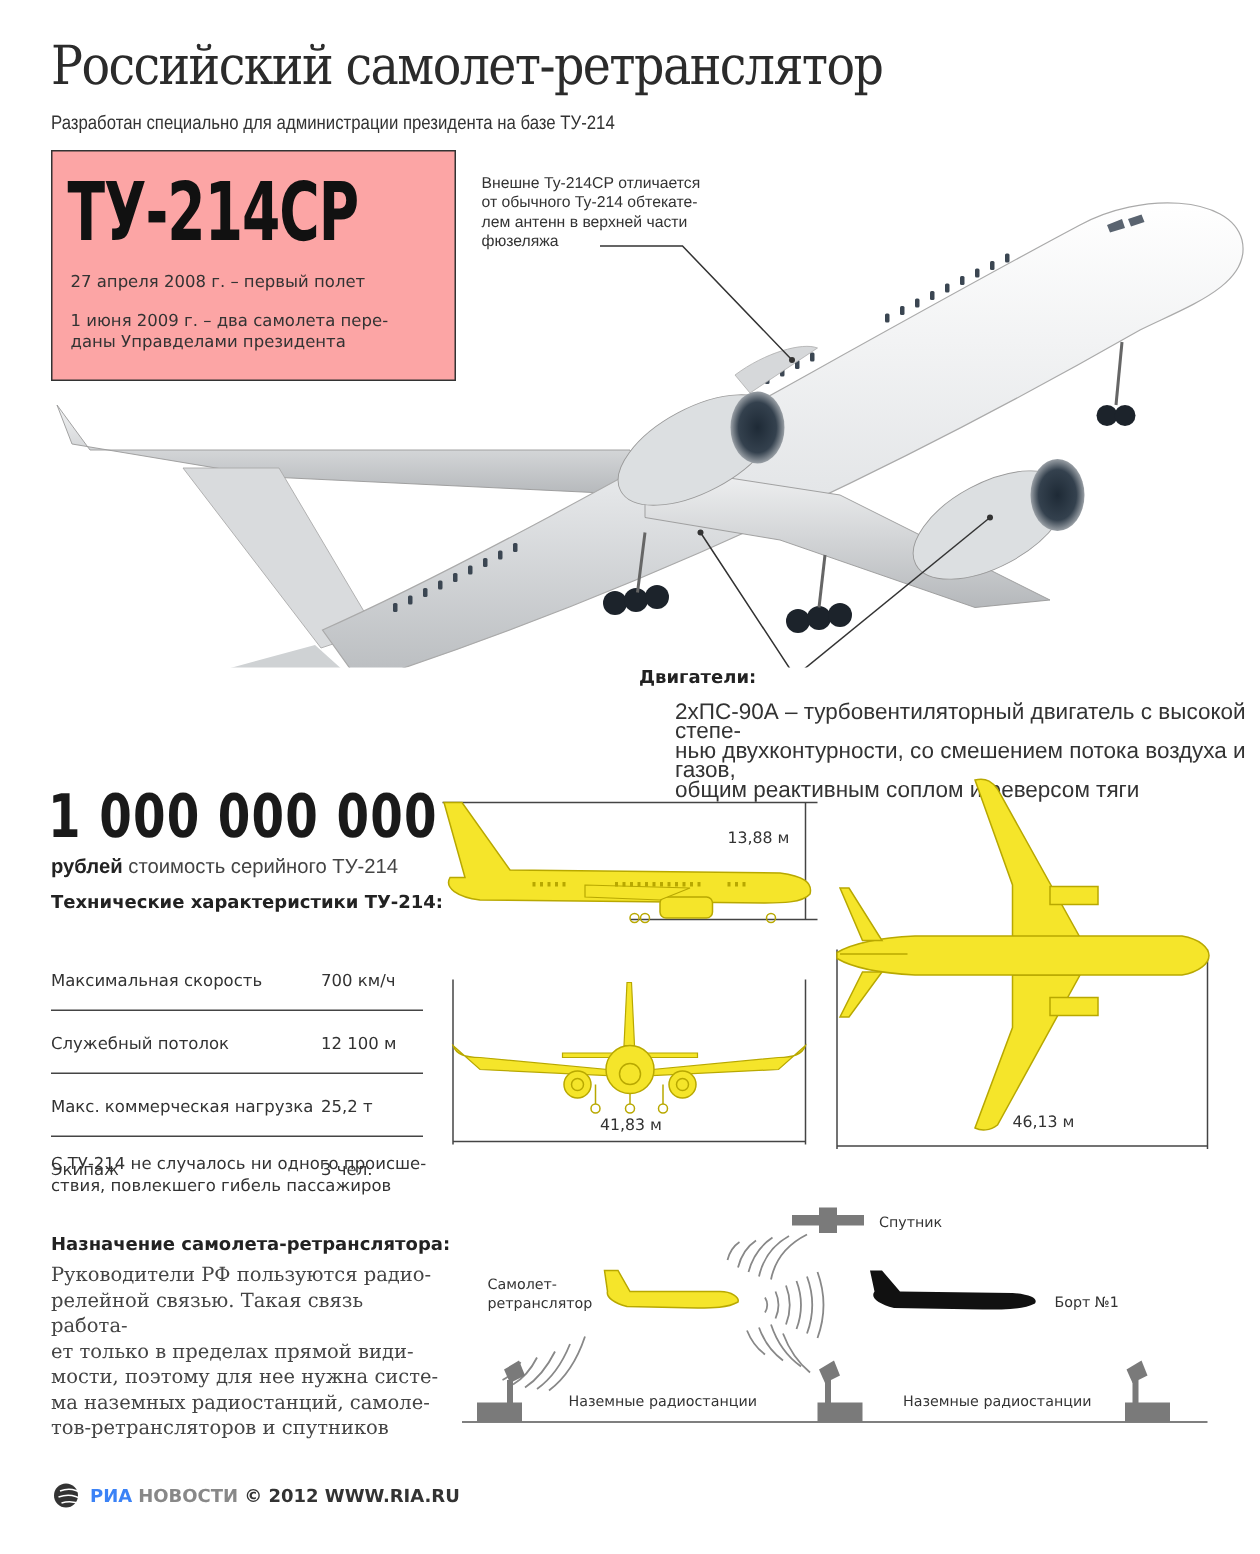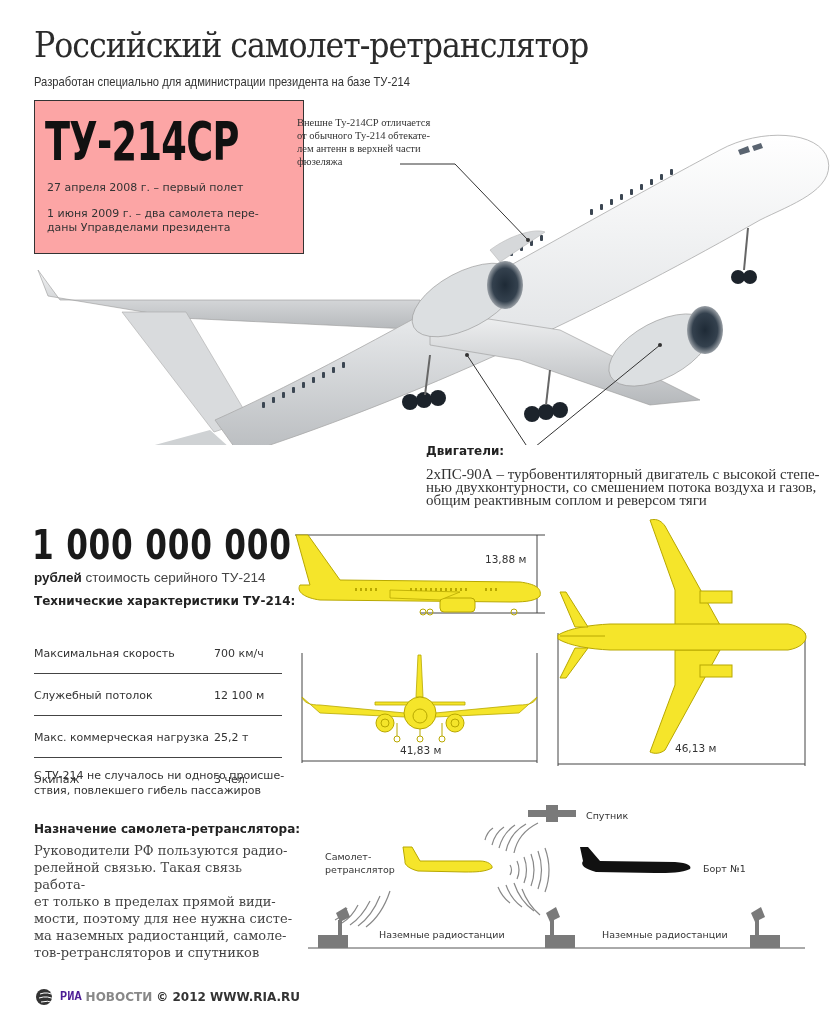--- a/index.html
+++ b/index.html
@@ -3,37 +3,37 @@
 <meta charset="utf-8">
 <style>
   html, body { margin: 0; padding: 0; background: #ffffff; }
   body { width: 840px; height: 1036px; position: relative; overflow: hidden; font-family: "DejaVu Sans", sans-serif; color: #222; }
   .abs { position: absolute; }
   .title { left: 34px; top: 24px; font-family: "DejaVu Serif", serif; font-size: 36px; letter-spacing: -1.2px; color: #2b2b2b; font-weight: normal; white-space: nowrap; transform: scaleX(0.88); transform-origin: left top; }
   .subtitle { left: 34px; top: 74px; font-family: "Liberation Sans", sans-serif; font-size: 13px; color: #333; transform: scaleX(0.86); transform-origin: left top; white-space: nowrap; }
   .infobox { left: 34px; top: 100px; width: 270px; height: 154px; border: 1.5px solid #333; box-sizing: border-box; background: #fca5a5; }
   .model { position: absolute; left: 10px; top: 14px; font-family: "DejaVu Sans", sans-serif; font-weight: bold; font-size: 54px; letter-spacing: -1px; transform: scaleX(0.68); transform-origin: left top; white-space: nowrap; color: #111; line-height: 1; }
   .boxline { position: absolute; left: 12px; font-size: 11px; color: #333; line-height: 14px; font-family: "DejaVu Sans", sans-serif; white-space: pre-line; }
-  .note { font-size: 10.5px; line-height: 13px; color: #333; white-space: pre-line; font-family: Liberation Serif, serif; }
+  .note { font-size: 10.5px; line-height: 13px; color: #333; white-space: pre-line; font-family: Liberation Sans, sans-serif; margin-left: 24px; }
   .bignum { left: 32px; top: 522px; font-family: "DejaVu Sans", sans-serif; font-weight: bold; font-size: 40px; color: #1a1a1a; transform: scaleX(0.78); transform-origin: left top; white-space: nowrap; letter-spacing: 1px; }
   .price { left: 34px; top: 570px; font-family: Liberation Sans, sans-serif; font-size: 13.5px; color: #444; white-space: nowrap; }
   .price b { color: #222; }
   .spec-head { left: 34px; top: 594px; font-size: 12px; font-weight: bold; color: #222; white-space: nowrap; }
   .spec-table { left: 34px; top: 632px; width: 248px; }
   .spec-row { display: flex; height: 26px; align-items: flex-start; border-bottom: 1.3px solid #444; font-size: 11px; color: #333; margin-top: 15px; }
   .spec-row:last-child { border-bottom: none; }
   .spec-row .k { width: 180px; }
   .spec-row .v { flex: 1; }
   .accident { left: 34px; top: 768px; width: 255px; font-size: 11px; line-height: 15px; color: #333; white-space: pre-line; }
   .purpose-head { left: 34px; top: 822px; font-size: 12px; font-weight: bold; color: #222; white-space: nowrap; }
   .purpose-text { left: 34px; top: 842px; width: 260px; font-family: "DejaVu Serif", serif; font-size: 13px; line-height: 17px; color: #444; white-space: pre-line; }
   .dim-label { font-size: 10.5px; color: #333; white-space: nowrap; text-align: center; }
   .diag-label { font-size: 9.5px; color: #333; white-space: pre-line; line-height: 13px; }
   .footer { left: 34px; top: 988px; display: flex; align-items: center; gap: 4px; font-family: "DejaVu Sans", sans-serif; font-weight: bold; font-size: 12px; color: #333; white-space: nowrap; }
-  .footer .ria-a { color: #4c1d95; font-family: Liberation Mono, monospace; }
+  .footer .ria-a { color: #3b82f6; }
   .footer .ria-b { color: #888; }
 </style>
 </head>
 <body>
 
 <div class="abs title">Российский самолет-ретранслятор</div>
 <div class="abs subtitle">Разработан специально для администрации президента на базе ТУ-214</div>
 
 <svg class="abs" style="left:0;top:95px" width="840" height="350" viewBox="0 95 840 350">
   <defs>

